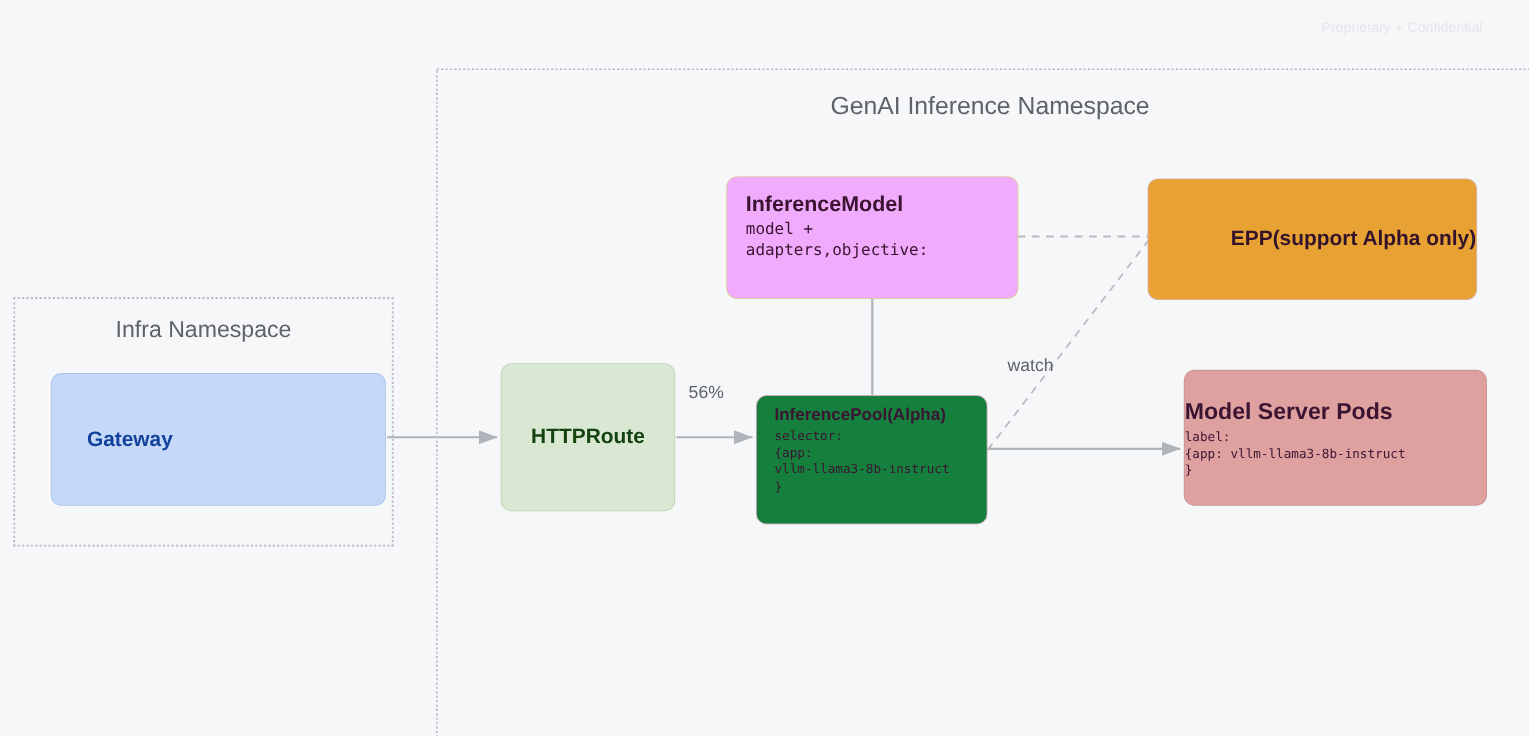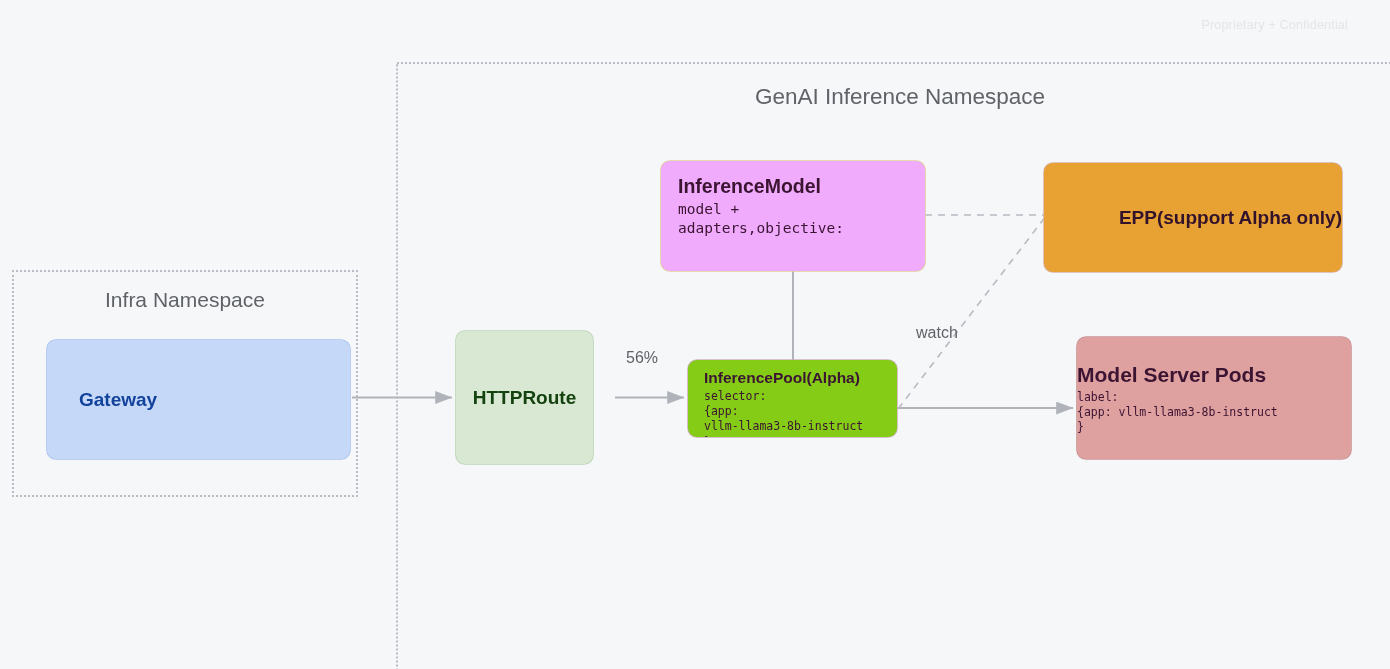--- a/index.html
+++ b/index.html
@@ -78,21 +78,21 @@
     display: flex; align-items: center;
   }
   #gateway .node-title {
     font-size: 19px;
     color: #12429b;
     padding-left: 32px;
   }
 
   
   #httproute {
-    left: 456px; top: 331px; width: 137px; height: 133px;
+    left: 456px; top: 331px; width: 157px; height: 133px;
     background: #d9e8d3;
     box-shadow: 0 0 0 0.8px #bcd3b4;
     display: flex; align-items: center; justify-content: center;
   }
   #httproute .node-title {
     font-size: 19px;
     color: #14430f;
   }
 
   
@@ -112,22 +112,22 @@
   #epp {
     left: 1044px; top: 163px; width: 298px; height: 109px;
     background: #e8a233;
     box-shadow: 0 0 0 0.8px #d8b2a8;
     display: flex; align-items: center; justify-content: flex-end;
   }
   #epp .node-title { font-size: 19px; color: #33122b; }
 
   
   #inferencepool {
-    left: 688px; top: 360px; width: 209px; height: 77px;
-    background: #84cc16;
+    left: 688px; top: 360px; width: 209px; height: 116px;
+    background: #15803d;
     box-shadow: 0 0 0 0.8px #cdb0bf;
     padding: 9px 0 0 16px;
   }
   #inferencepool .node-title { font-size: 15.5px; color: #3b1432; }
   #inferencepool .node-sub {
     font-size: 11.5px; color: #3b1432;
     margin-top: 2px;
   }
 
   

